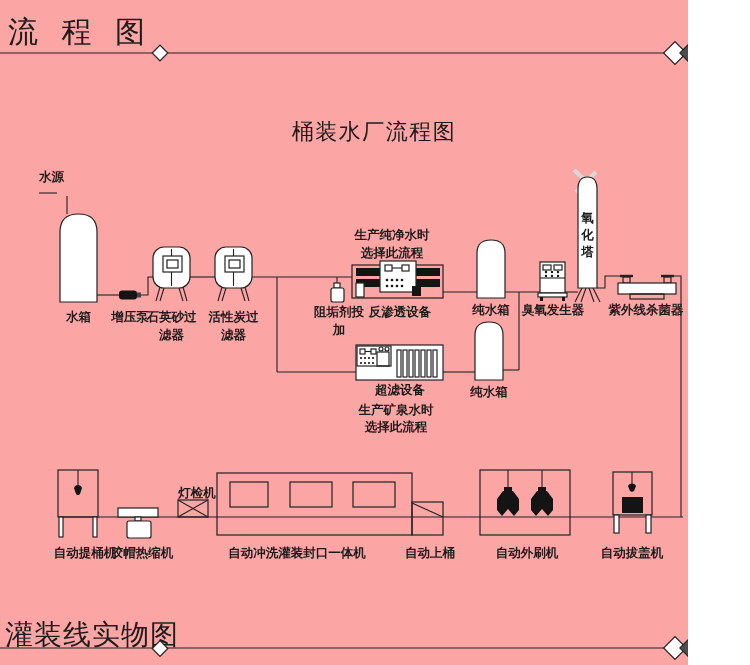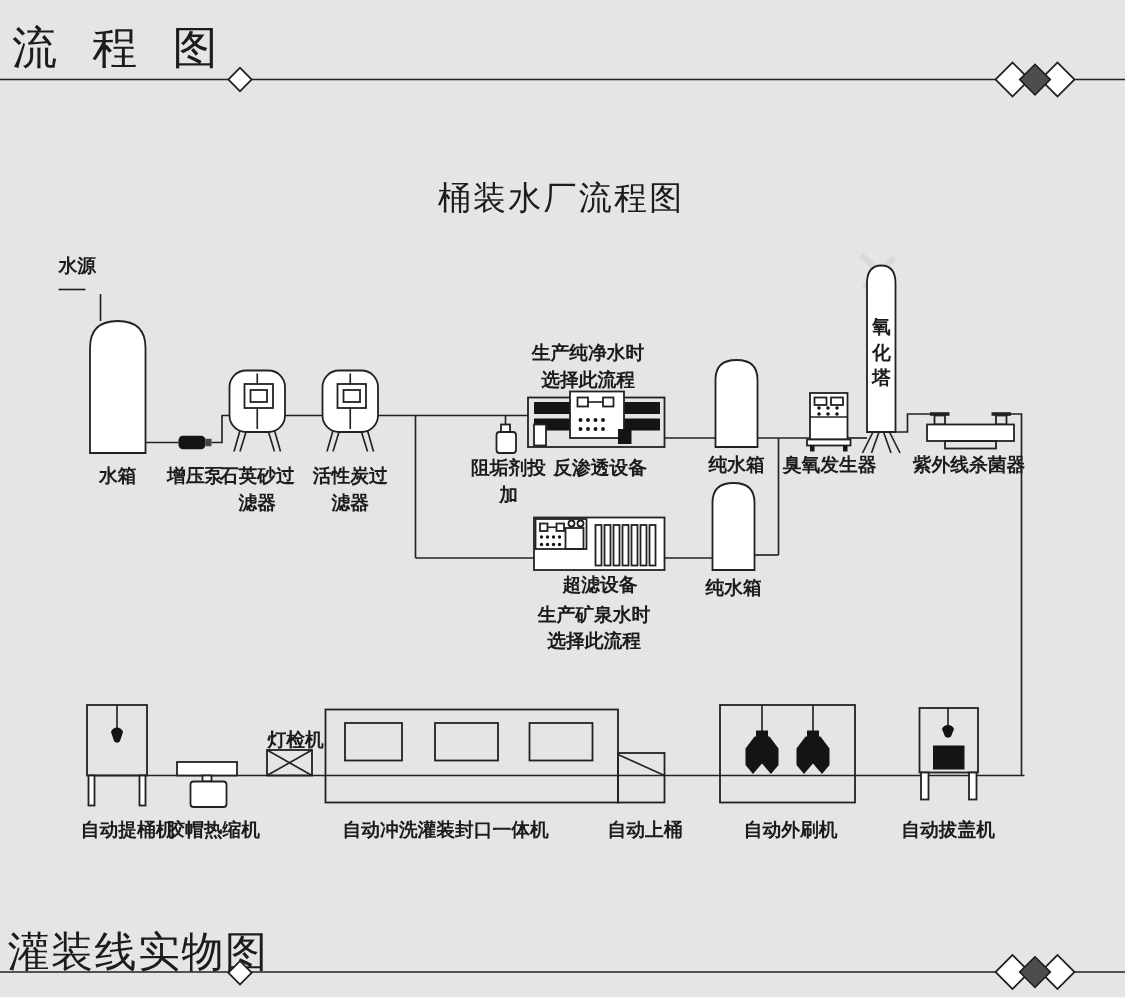--- a/index.html
+++ b/index.html
@@ -1,16 +1,16 @@
 <!DOCTYPE html>
 <html><head>
 <meta charset="utf-8">
 <style>
   html,body{margin:0;padding:0;background:#ffffff;}
-  .page{position:relative;width:750px;height:665px;background:#e5e5e5;overflow:hidden;
+  .page{position:relative;width:688px;height:665px;background:#fca5a5;overflow:hidden;
         font-family:"Liberation Serif","DejaVu Serif",serif;}
   svg{position:absolute;left:0;top:0;}
   text{font-family:"Liberation Serif","DejaVu Serif",serif;fill:#1c1c1c;}
   .t-big{font-size:30px;letter-spacing:8px;}
   .t-mid{font-size:22px;letter-spacing:1.5px;text-anchor:middle;}
   .lbl{font-size:12.5px;font-weight:bold;}
   .lm{text-anchor:middle;}
   .ln{stroke:#222;fill:none;stroke-width:1.1;}
   .eq{stroke:#222;fill:#ffffff;stroke-width:1.2;}
   .eqn{stroke:#222;fill:none;stroke-width:1.2;}

